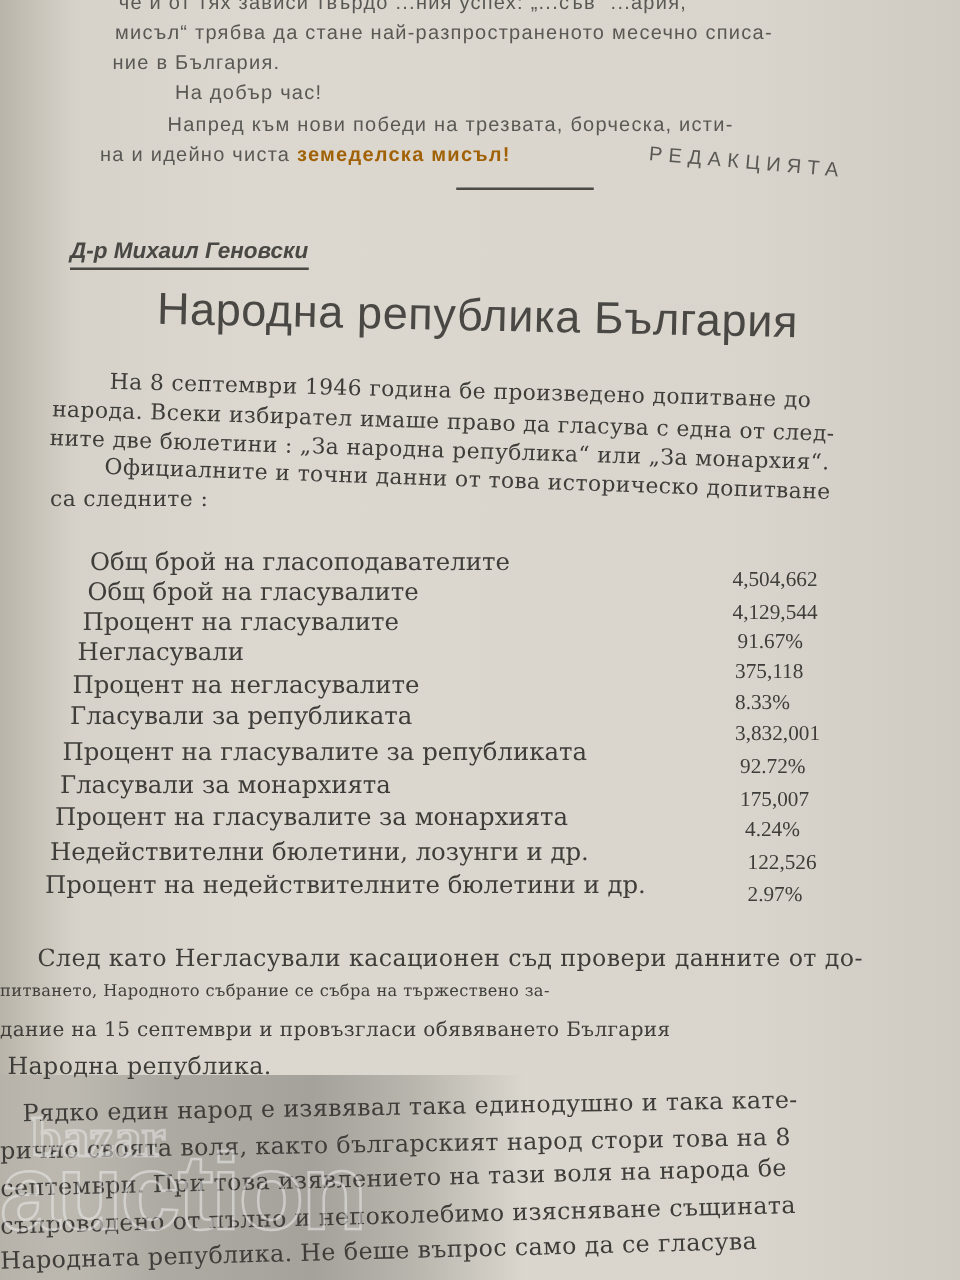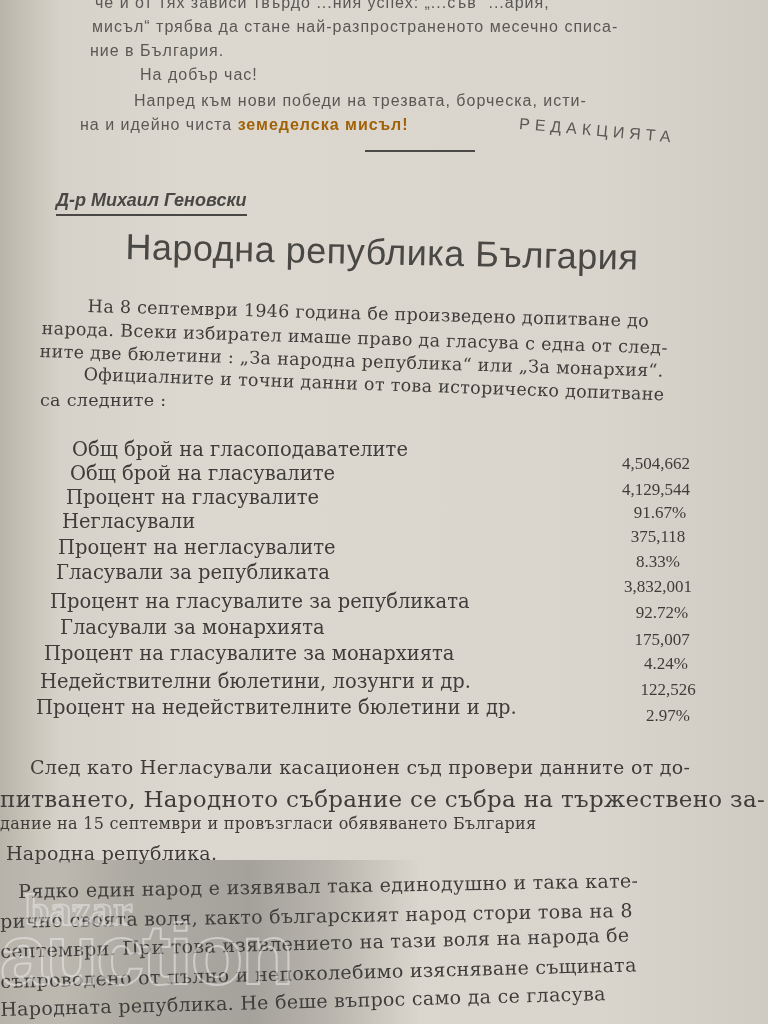--- a/index.html
+++ b/index.html
@@ -16,21 +16,21 @@
   }
   .line { position:absolute; white-space:nowrap; font-size:19px; letter-spacing:0.3px; }
   .top { font-family:"Liberation Sans", sans-serif; font-size:16px; color:#5a5854; letter-spacing:1px; }
   .bold { font-weight:bold; color:#a16207; }
   .signature { position:absolute; left:520px; top:115px; font-family:"Liberation Sans", sans-serif; font-size:16px; letter-spacing:5px; color:#5a5854; transform:rotate(5deg); transform-origin:left top; }
   .rule { position:absolute; left:365px; top:150px; width:110px; height:2px; background:#4c4a46; }
   .author { position:absolute; left:56px; top:190px; font-family:"Liberation Sans", sans-serif; font-style:italic; font-weight:bold; font-size:18px; color:#4a4844; padding-bottom:3px; border-bottom:2px solid #4a4844; }
   .title { position:absolute; left:126px; top:226px; font-family:"Liberation Sans", sans-serif; font-size:36px; color:#4a4844; letter-spacing:0.5px; transform:rotate(1.2deg); transform-origin:left top; }
   .para { font-family:"DejaVu Serif", serif; font-size:17.5px; color:#3f3d3a; }
   .row-label { position:absolute; white-space:nowrap; font-size:19.5px; color:#3f3d3a; font-family:"DejaVu Serif", serif; }
-  .row-value { position:absolute; white-space:nowrap; font-size:17px; color:#3f3d3a; font-family:"Liberation Serif", serif; text-align:center; width:140px; }
+  .row-value { position:absolute; white-space:nowrap; font-size:17px; color:#3f3d3a; font-family:"Liberation Serif", serif; text-align:left; width:140px; }
   .watermark { position:absolute; left:0; top:905px; font-family:"Liberation Sans", sans-serif; font-size:86px; font-weight:bold; color:rgba(255,255,255,0.0); -webkit-text-stroke:2px rgba(235,235,235,0.55); letter-spacing:-2px; }
   .watermark-small { position:absolute; left:25px; top:885px; font-family:Liberation Serif, serif; font-size:44px; font-weight:bold; color:rgba(255,255,255,0); -webkit-text-stroke:2px rgba(235,235,235,0.5); }
 </style>
 </head>
 <body>
 
 <div class="shade"></div>
 
 <div>
   <div class="line top" style="left:95px;top:-6px;">че и от тях зависи твърдо ...ния успех: „...съв“ ...ария,</div>
@@ -71,36 +71,36 @@
 
   <div class="row-label" style="left:58px;top:536px;">Процент на негласувалите</div>
   <div class="row-value" style="left:588px;top:552px;">8.33%</div>
 
   <div class="row-label" style="left:56px;top:561px;">Гласували за републиката</div>
   <div class="row-value" style="left:588px;top:577px;">3,832,001</div>
 
   <div class="row-label" style="left:50px;top:590px;">Процент на гласувалите за републиката</div>
   <div class="row-value" style="left:592px;top:603px;">92.72%</div>
 
-  <div class="row-label" style="left:48px;top:616px;margin-left:12px;">Гласували за монархията</div>
+  <div class="row-label" style="left:48px;top:616px;">Гласували за монархията</div>
   <div class="row-value" style="left:592px;top:630px;">175,007</div>
 
   <div class="row-label" style="left:44px;top:642px;">Процент на гласувалите за монархията</div>
   <div class="row-value" style="left:596px;top:654px;">4.24%</div>
 
   <div class="row-label" style="left:40px;top:670px;">Недействителни бюлетини, лозунги и др.</div>
   <div class="row-value" style="left:598px;top:680px;">122,526</div>
 
   <div class="row-label" style="left:36px;top:696px;">Процент на недействителните бюлетини и др.</div>
   <div class="row-value" style="left:598px;top:706px;">2.97%</div>
 </div>
 
 <div>
   <div class="line para" style="left:30px;top:756px;font-size:19px;">След като Негласували касационен съд провери данните от до-</div>
-  <div class="line para" style="left:0px;top:786px;font-size:23px;">питването, Народното събрание се събра на тържествено за-</div>
+  <div class="line para" style="left:0px;top:786px;font-size:13px;">питването, Народното събрание се събра на тържествено за-</div>
   <div class="line para" style="left:0px;top:814px;font-size:16px;text-align:center;">дание на 15 септември и провъзгласи обявяването България</div>
   <div class="line para" style="left:6px;top:842px;font-size:19px;">Народна република.</div>
 </div>
 
 <div>
   <div class="line para" style="left:18px;top:880px;font-size:19px;transform:rotate(-1deg);transform-origin:left top;">Рядко един народ е изявявал така единодушно и така кате-</div>
   <div class="line para" style="left:0px;top:910px;font-size:19px;transform:rotate(-1deg);transform-origin:left top;">рично своята воля, както българският народ стори това на 8</div>
   <div class="line para" style="left:0px;top:940px;font-size:19px;transform:rotate(-1.5deg);transform-origin:left top;">септември. При това изявлението на тази воля на народа бе</div>
   <div class="line para" style="left:0px;top:970px;font-size:19px;transform:rotate(-1.5deg);transform-origin:left top;">съпроводено от пълно и непоколебимо изясняване същината</div>
   <div class="line para" style="left:0px;top:998px;font-size:19px;transform:rotate(-1.5deg);transform-origin:left top;">Народната република. Не беше въпрос само да се гласува</div>

